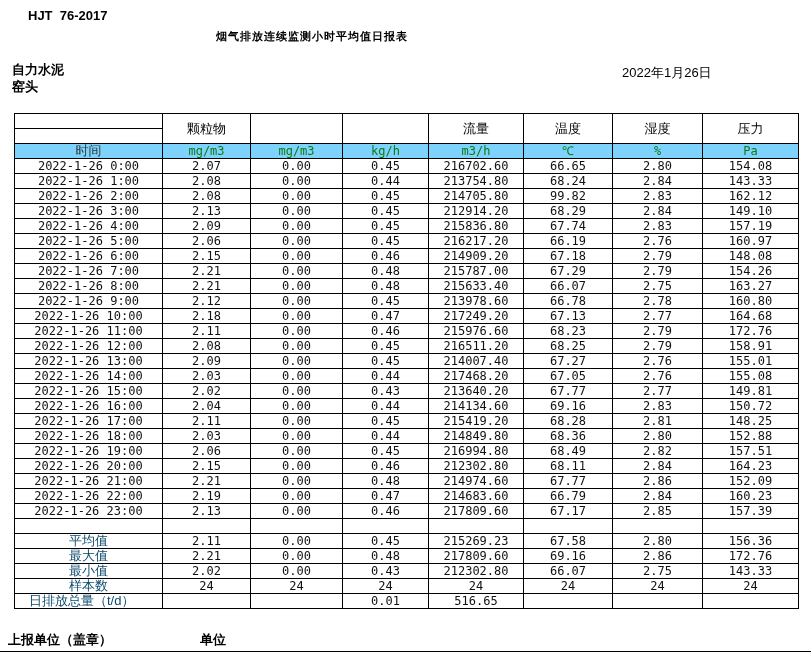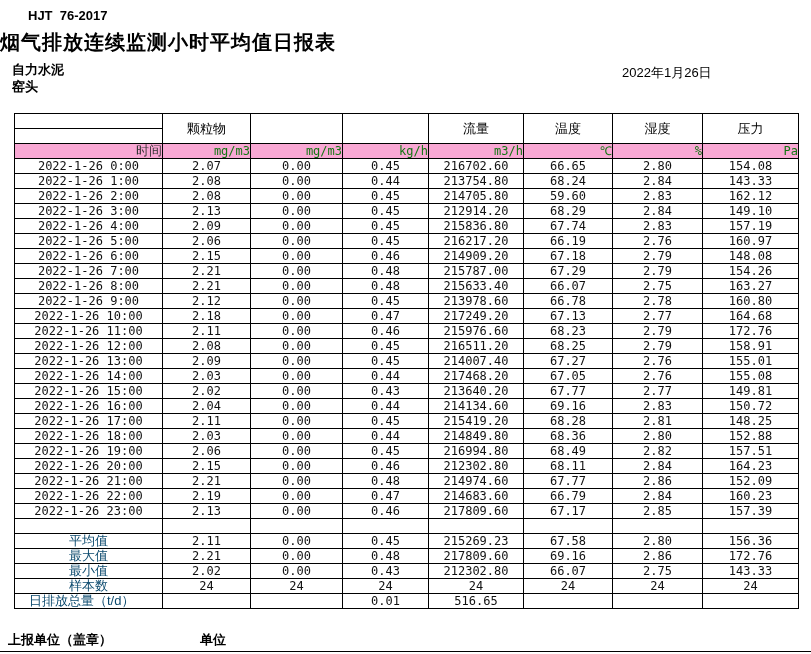--- a/index.html
+++ b/index.html
@@ -2,33 +2,33 @@
 <html><head>
 <meta charset="utf-8">
 <style>
   * { margin:0; padding:0; box-sizing:border-box; }
   html,body { background:#fff; }
   body { width:811px; height:654px; font-family:"Liberation Sans",sans-serif; color:#000; }
   .page { position:relative; width:811px; height:654px; background:#fff; overflow:hidden; }
 
   .std-code { position:absolute; left:28px; top:8px; font-family:Liberation Sans, sans-serif;
               font-size:13px; font-weight:bold; white-space:pre; }
-  .title { position:absolute; left:0; top:29px; width:624px; 
-           font-size:20px; font-weight:bold; letter-spacing:1px; }
+  .title { position:absolute; left:0; top:29px; width:624px; text-align:center;
+           font-size:11px; font-weight:bold; letter-spacing:1px; }
   .company { position:absolute; left:12px; top:61px; font-size:13px; font-weight:bold; }
   .station { position:absolute; left:12px; top:78px; font-size:13px; font-weight:bold; }
   .date    { position:absolute; left:622px; top:64px; font-size:13px; }
 
   table.report { position:absolute; left:14px; top:113px; width:784px;
                  border-collapse:collapse; table-layout:fixed;
                  font-family:"DejaVu Sans Mono",monospace; font-size:12px; color:#111; }
   table.report td { border:1px solid #000; height:15px; text-align:center;
                     padding:0; overflow:hidden; white-space:nowrap; line-height:14px; }
   td.gh { font-family:"Liberation Sans",sans-serif; font-size:13px; color:#000; }
-  tr.unit-row td { background:#f9a8d4; color:#117711;text-align:right; }
+  tr.unit-row td { background:#7dd3fc; color:#117711; }
   tr.unit-row td.time-h { color:#333; font-family:"Liberation Sans",sans-serif; font-size:13px; }
   tbody.summary td.label { font-family:"Liberation Sans",sans-serif; font-size:13px; color:#0c4a6e; }
   tbody.summary tr:last-child td.label { text-align:left; padding-left:14px; }
 
   .note      { position:absolute; left:8px;  top:612px; font-size:13px; font-weight:bold; }
   .rep-unit  { position:absolute; left:8px;  top:631px; font-size:13px; font-weight:bold; }
   .unit-lbl  { position:absolute; left:200px; top:631px; font-size:13px; font-weight:bold; }
   .bottom-rule { position:absolute; left:0; top:651px; width:811px; height:1px; background:#000; }
 </style>
 </head>
@@ -98,21 +98,21 @@
           <td>68.24</td>
           <td>2.84</td>
           <td>143.33</td>
         </tr>
         <tr>
           <td class="time">2022-1-26 2:00</td>
           <td>2.08</td>
           <td>0.00</td>
           <td>0.45</td>
           <td>214705.80</td>
-          <td>59.60</td>
+          <td>99.82</td>
           <td>2.83</td>
           <td>162.12</td>
         </tr>
         <tr>
           <td class="time">2022-1-26 3:00</td>
           <td>2.13</td>
           <td>0.00</td>
           <td>0.45</td>
           <td>212914.20</td>
           <td>68.29</td>

